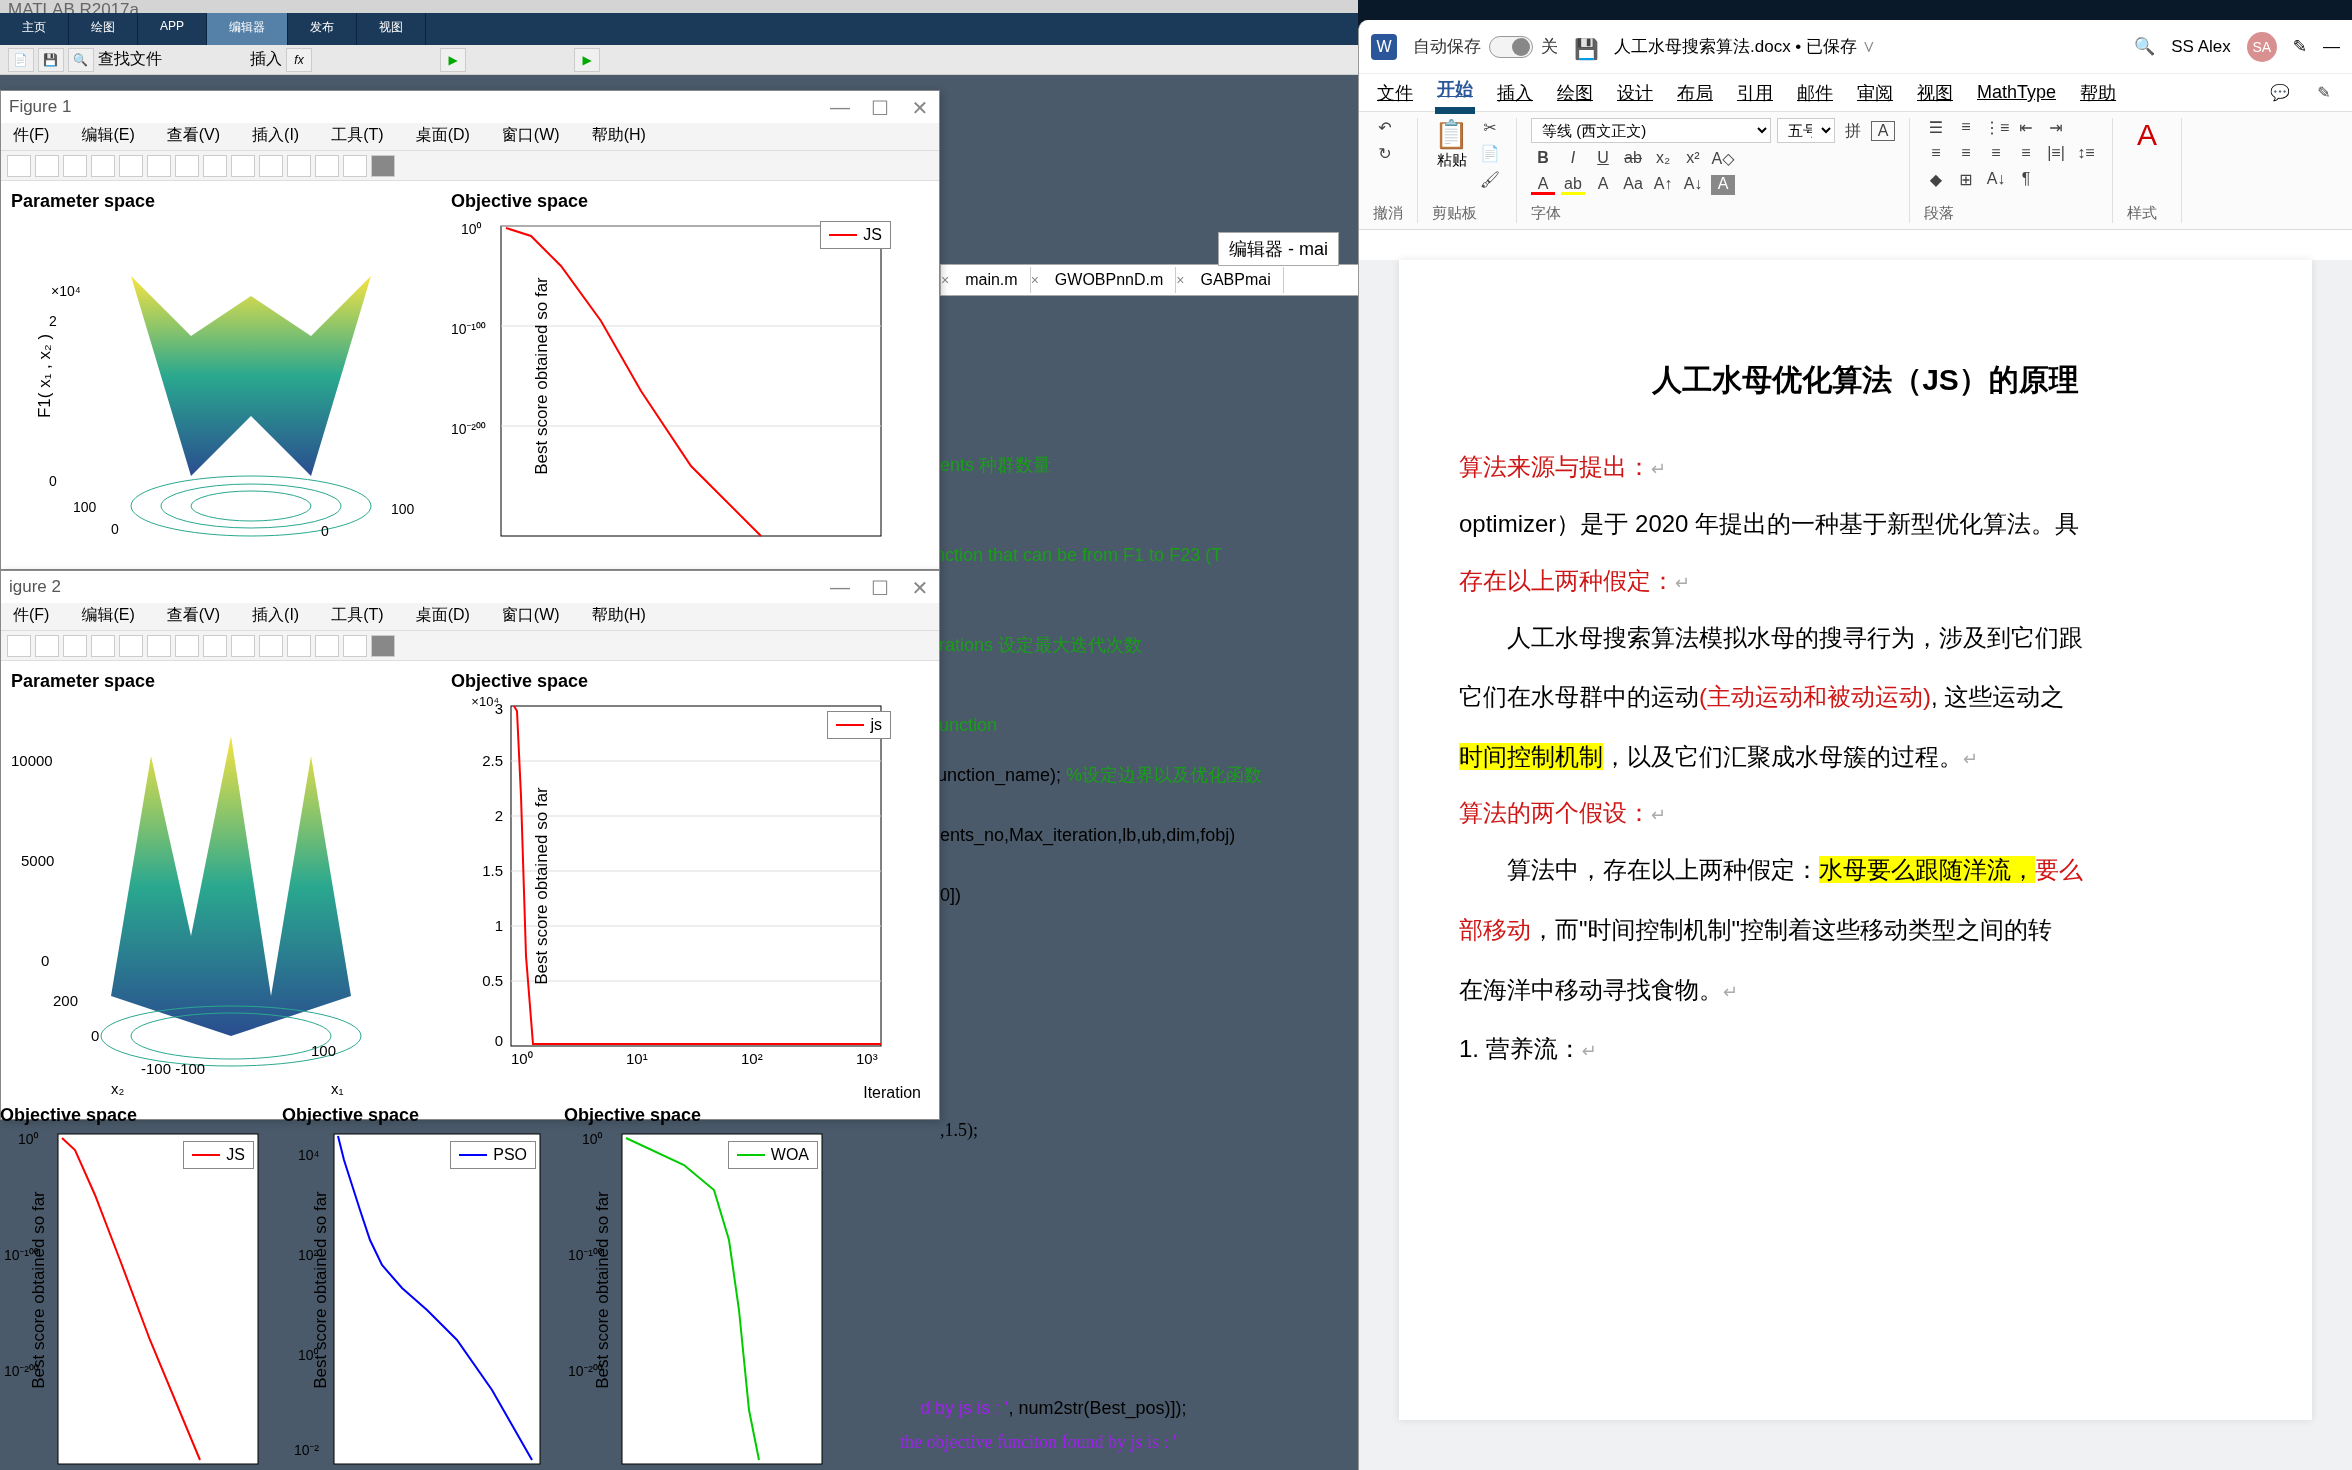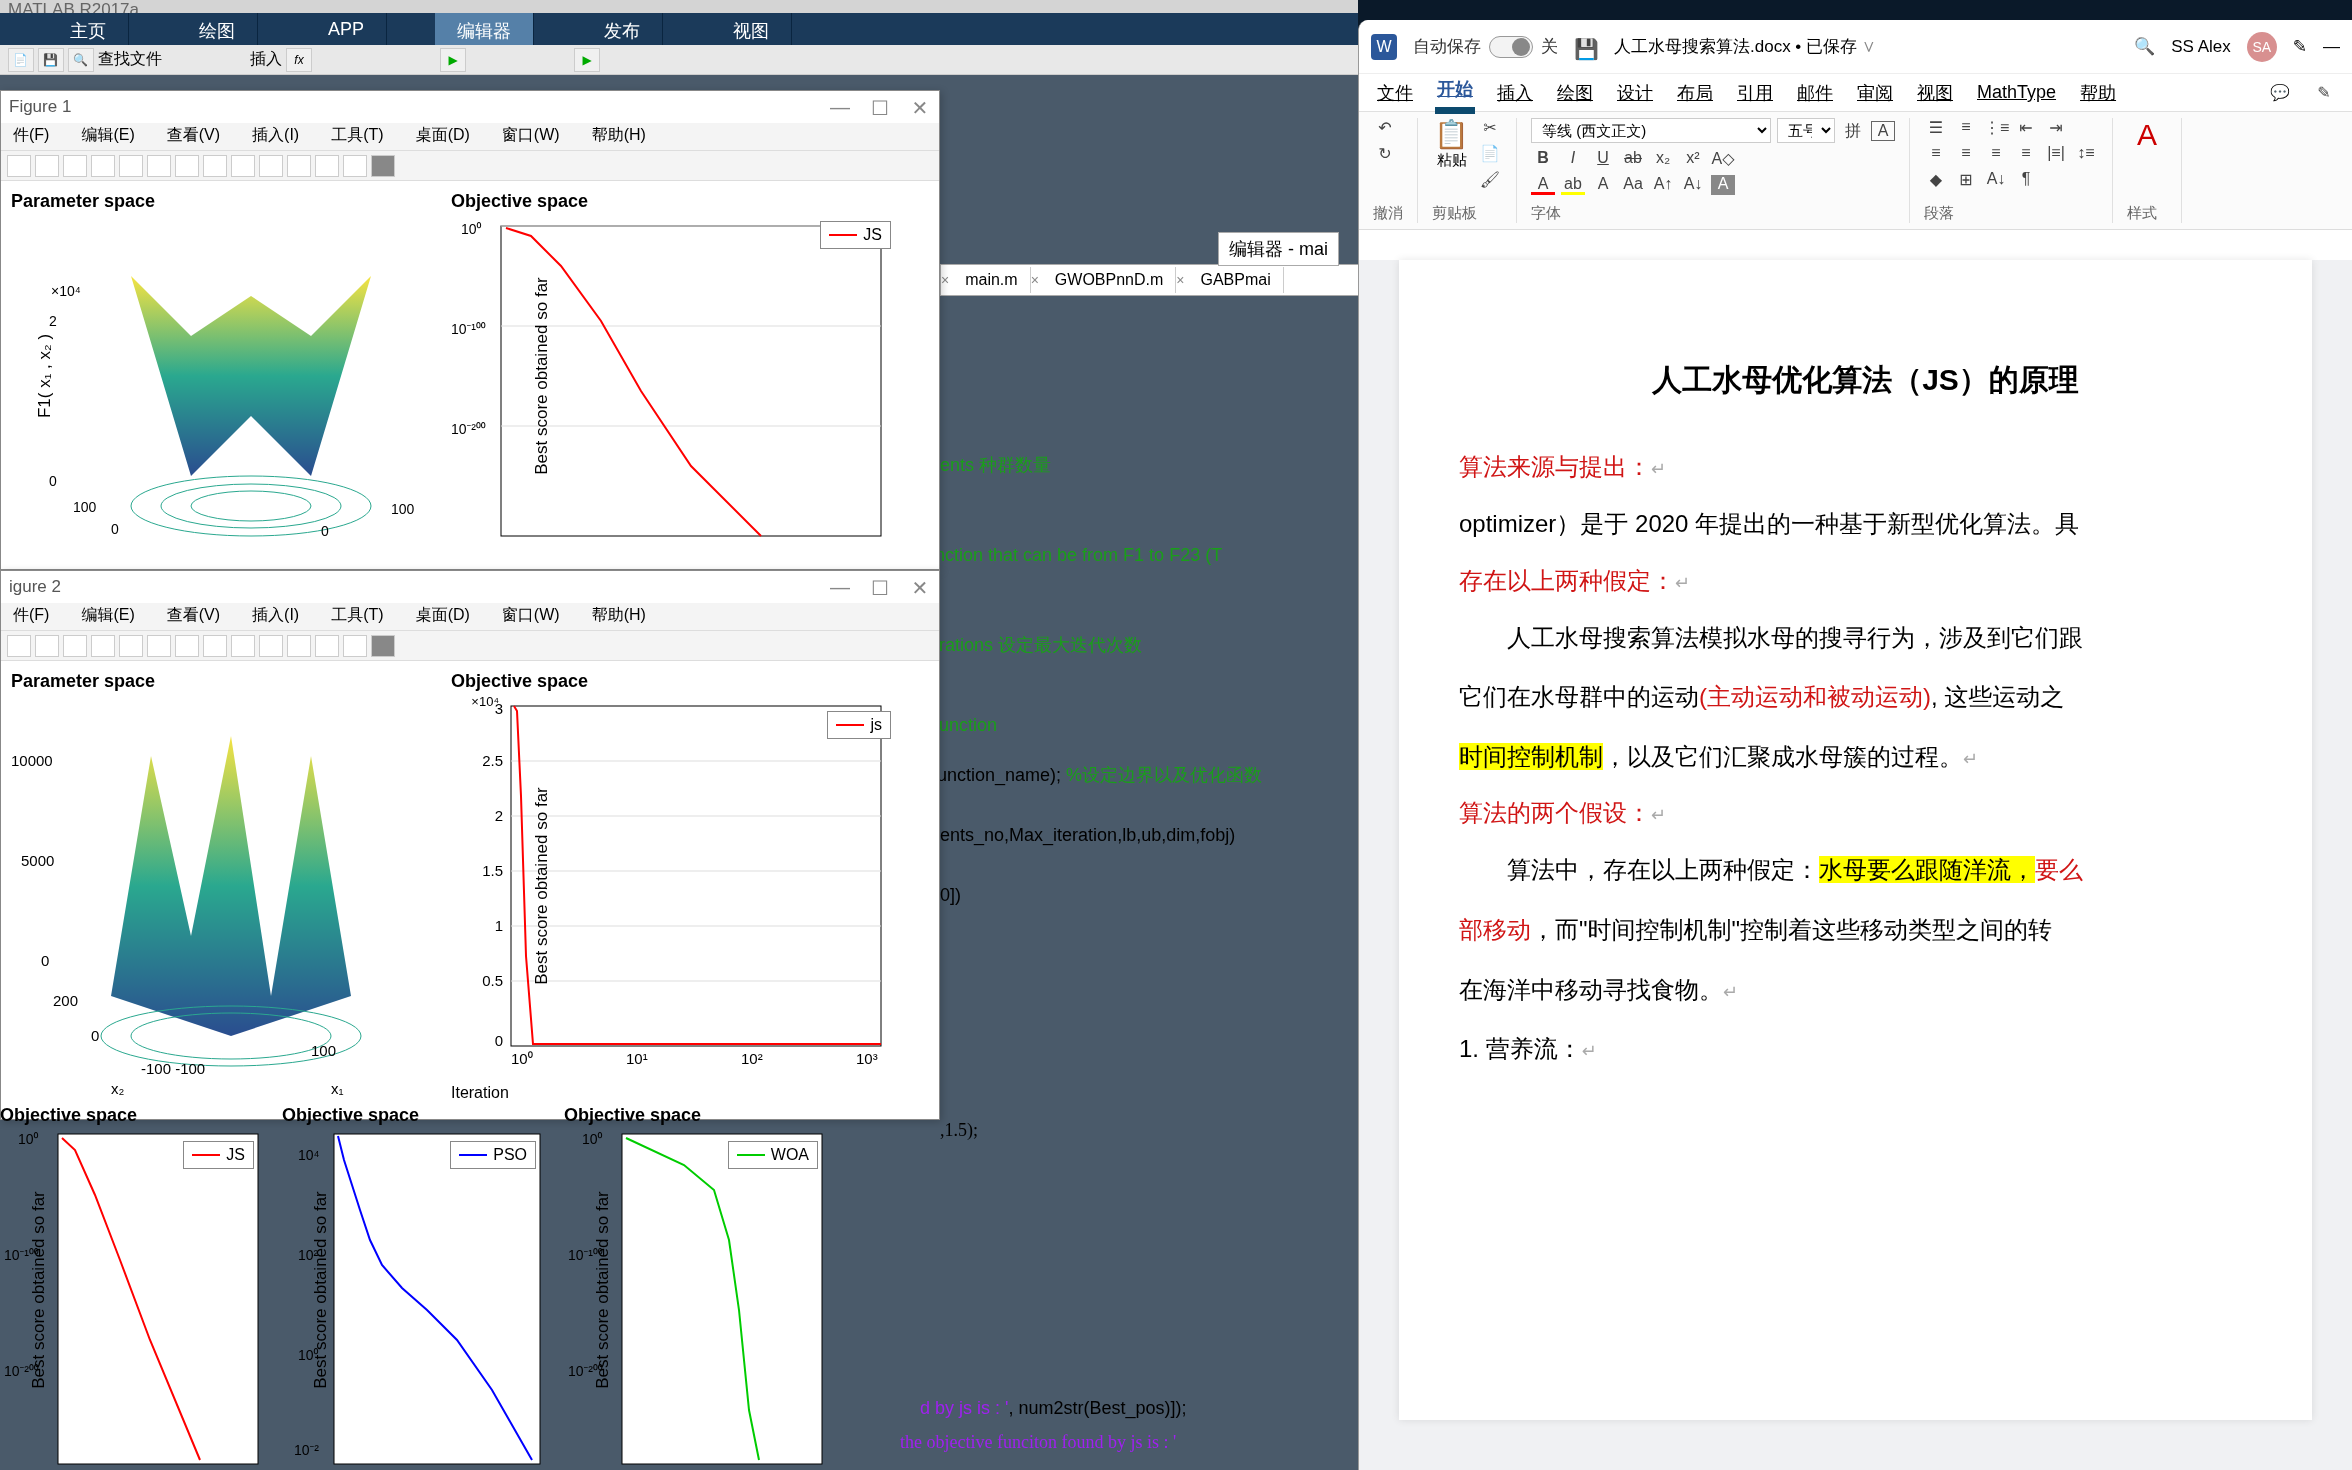--- a/index.html
+++ b/index.html
@@ -2,21 +2,21 @@
 <html><head>
 <meta charset="utf-8">
 <style>
 * { margin: 0; padding: 0; box-sizing: border-box; font-family: "Microsoft YaHei", Arial, sans-serif; }
 body { width: 2352px; height: 1470px; background: #0a1929; position: relative; overflow: hidden; }
 
 
 .matlab-main { position: absolute; left: 0; top: 0; width: 1358px; height: 1470px; background: #4a5a6a; }
 .matlab-title { height: 13px; background: #d4d4d4; color: #666; font-size: 17px; padding: 0 8px; overflow: hidden; }
 .matlab-tabs { height: 32px; background: #1b3a5a; display: flex; }
-.mtab { padding: 6px 22px; color: #fff; font-size: 18px; border-right: 1px solid #0a2540; cursor: pointer; margin-left: 48px; }
+.mtab { padding: 6px 22px; color: #fff; font-size: 12px; border-right: 1px solid #0a2540; cursor: pointer; }
 .mtab.active { background: #5580a8; }
 .matlab-toolbar { height: 30px; background: #e8e8e8; display: flex; align-items: center; gap: 4px; padding: 0 8px; border-bottom: 1px solid #ccc; }
 .tb-btn { width: 26px; height: 24px; background: #f0f0f0; border: 1px solid #ccc; font-size: 12px; display: flex; align-items: center; justify-content: center; }
 .tb-label { font-size: 16px; }
 .matlab-editor-bar { position: absolute; top: 236px; left: 930px; width: 430px; height: 32px; background: #fff; border: 1px solid #aaa; display: flex; align-items: center; }
 .ed-tab { padding: 4px 12px; font-size: 16px; border-right: 1px solid #ccc; }
 .ed-close { color: #888; font-size: 14px; margin-right: 4px; }
 .matlab-code { position: absolute; left: 920px; top: 400px; width: 440px; font-family: Consolas, monospace; font-size: 18px; line-height: 50px; }
 .code-line { white-space: nowrap; }
 .code-comment { color: #1a9e1a; }
@@ -28,21 +28,21 @@
 .figwin .winctl { margin-left: auto; display: flex; gap: 18px; }
 .figwin .winbtn { width: 22px; height: 22px; color: #888; font-size: 20px; text-align: center; }
 .figwin .menubar { height: 28px; background: #f4f4f4; display: flex; gap: 20px; padding: 0 6px; font-size: 16px; border-bottom: 1px solid #ddd; }
 .figwin .menuitem { padding: 2px 6px; }
 .figwin .figtoolbar { height: 30px; background: #f4f4f4; display: flex; gap: 4px; padding: 0 6px; align-items: center; border-bottom: 1px solid #ddd; }
 .figwin .ficon { width: 24px; height: 22px; border: 1px solid #ccc; background: #fff; }
 .figarea { display: flex; padding: 10px; }
 .subplot { position: relative; }
 .plottitle { text-align: left; font-size: 18px; font-weight: bold; margin-bottom: 4px; }
 .ylabel { position: absolute; left: -8px; top: 50%; transform: translateY(-50%) rotate(-90deg); transform-origin: center; font-size: 17px; white-space: nowrap; }
-.xlabel { text-align: left; font-size: 16px; margin-top: 4px; }
+.xlabel { text-align: right; font-size: 16px; margin-top: 4px; }
 .legend { position: absolute; background: #fff; border: 1px solid #888; padding: 4px 8px; font-size: 16px; display: flex; align-items: center; gap: 6px; }
 .legline { width: 28px; height: 2px; }
 
 
 .bottomrow { position: absolute; left: 0; top: 1105px; display: flex; }
 .bchart { position: relative; margin-right: 12px; }
 
 
 .word { position: absolute; left: 1358px; top: 20px; width: 994px; height: 1450px; background: #fff; border-left: 1px solid #999; border-top-left-radius: 10px; }
 .word-title { height: 54px; background: #fff; display: flex; align-items: center; padding: 0 12px; gap: 16px; border-bottom: 1px solid #eee; border-top-left-radius: 10px; }

